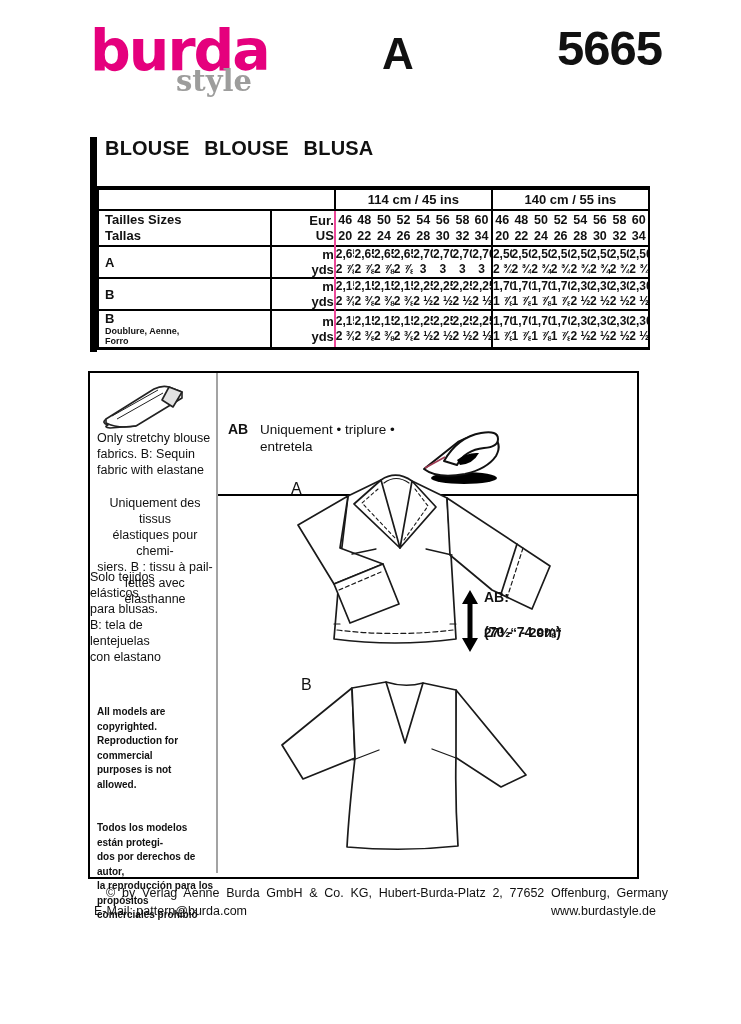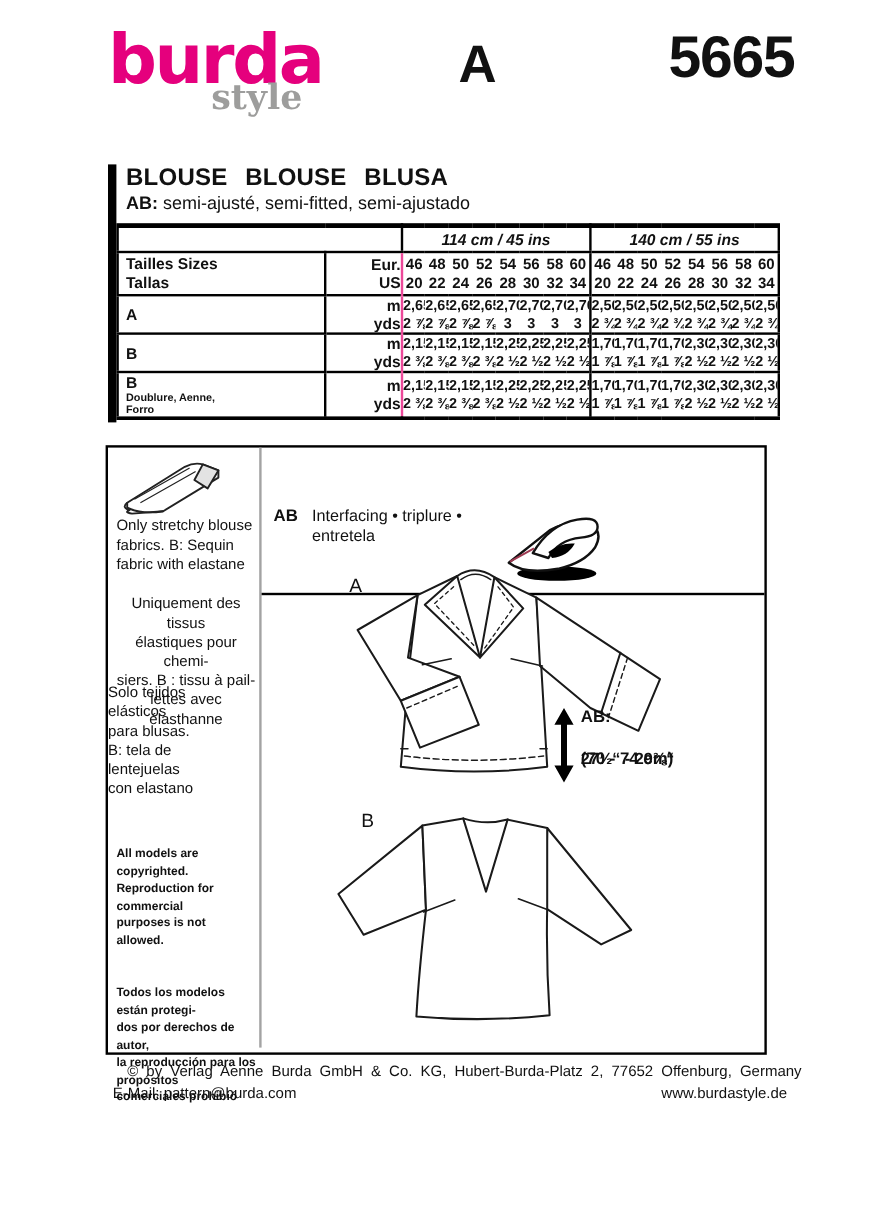--- a/index.html
+++ b/index.html
@@ -17,21 +17,21 @@
   .title-bar{background:#000;width:7px;}
   .style-name{font-size:20px;font-weight:bold;word-spacing:9px;letter-spacing:.2px;}
   .fit-line{font-size:15px;}
   .fit-line b{font-weight:bold;}
 
   
   table.fab{border-collapse:collapse;table-layout:fixed;width:553px;
             border-left:2px solid #000;border-right:2px solid #000;
             border-top:4px solid #000;border-bottom:3px solid #000;}
   table.fab td{padding:0;margin:0;vertical-align:middle;font-weight:bold;overflow:hidden;}
-  tr.r-group td{border-bottom:2px solid #000;height:19px;font-size:13px;text-align:center;font-style:italic;}
+  tr.r-group td{border-bottom:2px solid #000;height:19px;font-size:13px;text-align:center;}
   td.gstart{border-left:2px solid #000;}
   td.unitcol{border-left:2px solid #000;border-right:2px solid #ec4899;text-align:right;padding-right:3px;font-size:13px;}
   tr.r-sizes td{height:34px;}
   tr.r-sizes td.labcell{font-size:13px;text-align:left;padding-left:6px;line-height:16px;}
   td.szcell{font-size:12.5px;text-align:center;line-height:16px;}
   tbody tr{border-top:2px solid #000;}
   tbody td.labcell{text-align:left;padding-left:6px;font-size:13px;line-height:13px;}
   .rsub{font-size:9px;line-height:10px;white-space:pre-line;margin-top:1px;}
   td.valcell{font-size:12px;text-align:center;line-height:15px;white-space:nowrap;}
   tbody tr.r-data{height:31px;}
@@ -59,23 +59,20 @@
 
 <div id="page">
 
   <div class="abs brand" style="left: 90px; top: 22px; color: rgb(229, 0, 125);">burda</div>
   <div class="abs brand-sub" style="left: 176px; top: 67px; color: rgb(157, 157, 156); text-align: right;">style</div>
   <div class="abs view-letter" style="left:382px;top:32px;">A</div>
   <div class="abs pattern-number" style="left:537px;top:24px;">5665</div>
 
   <div class="abs title-bar" style="left:90px;top:137px;height:215px;"></div>
   <div class="abs style-name" style="left:105px;top:137px;">BLOUSE BLOUSE BLUSA</div>
-  <div class="abs fit-line" style="left:105px;top:161px;">
-    <b>AB:</b><span> semi-ajusté, semi-fitted, semi-ajustado</span>
-  </div>
 
   <div class="abs" style="left:97px;top:186px;">
     <table class="fab">
       <colgroup>
         <col style="width:171px">
           <col style="width:63px">
         <col span="16" style="width:19.4px">
       </colgroup>
       <thead>
         <tr class="r-group">
@@ -411,21 +408,21 @@
 Reproduction for commercial
 purposes is not allowed.</div>
       <div class="abs legal" style="left:7px;top:448px;width:118px;">Todos los modelos están protegi-
 dos por derechos de autor,
 la reproducción para los propósitos
 comerciales prohibió</div>
     </div>
 
     <div class="abs strip" style="left:128px;top:0;width:419px;height:82px;">
       <div class="abs iface-label" style="left:10px;top:9px;">AB</div>
-      <div class="abs iface-text" style="left:42px;top:9px;">Interfacing • triplure •
+      <div class="abs iface-text" style="left:42px;top:9px;">Uniquement • triplure •
 entretela</div>
 
       <svg class="abs" style="left:200px;top:8px;" width="92" height="68" viewBox="0 0 92 68">
         <ellipse cx="46" cy="58" rx="33" ry="6" fill="#000"></ellipse>
         <path d="M6,49 L40,22 Q60,11 74,17 Q85,23 78,36 Q69,49 47,54 Q19,59 6,49 Z" fill="#fff" stroke="#111" stroke-width="2" stroke-linejoin="round"></path>
         <path d="M26,41 Q40,17 63,13 Q80,10 80,19 Q80,27 66,28 Q47,30 39,45 Z" fill="#fff" stroke="#111" stroke-width="2" stroke-linejoin="round"></path>
         <path d="M39,40 Q49,32 61,33 Q55,44 42,45 Z" fill="#000"></path>
         <path id="iron-red" d="M7,48 L27,37" fill="none" stroke="#9e3a52" stroke-width="1.6"></path>
       </svg>
     </div>

